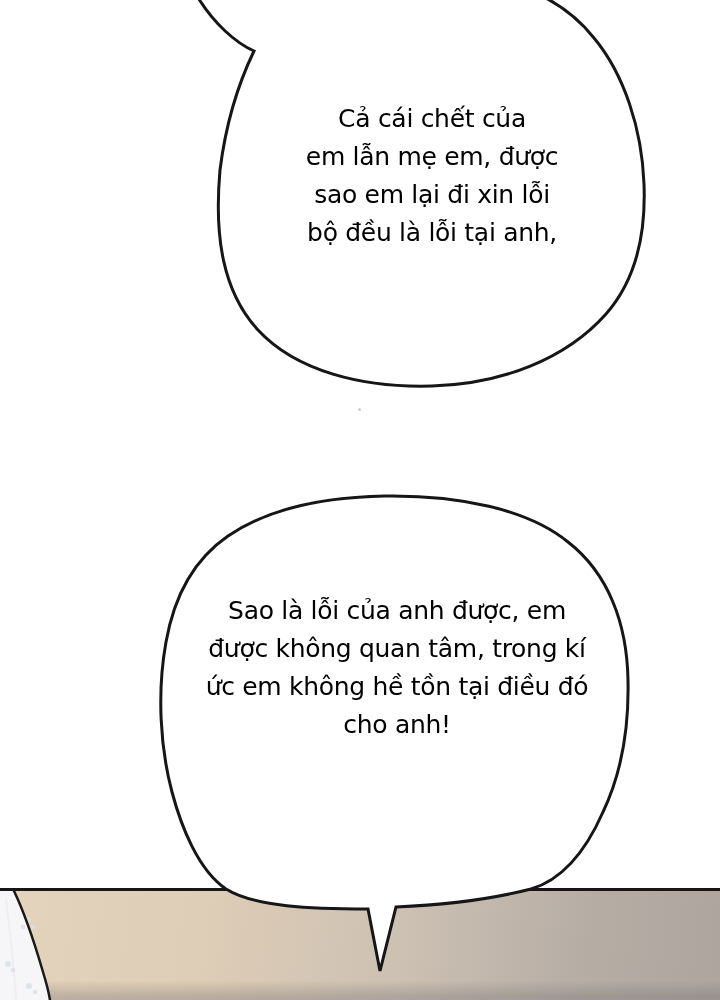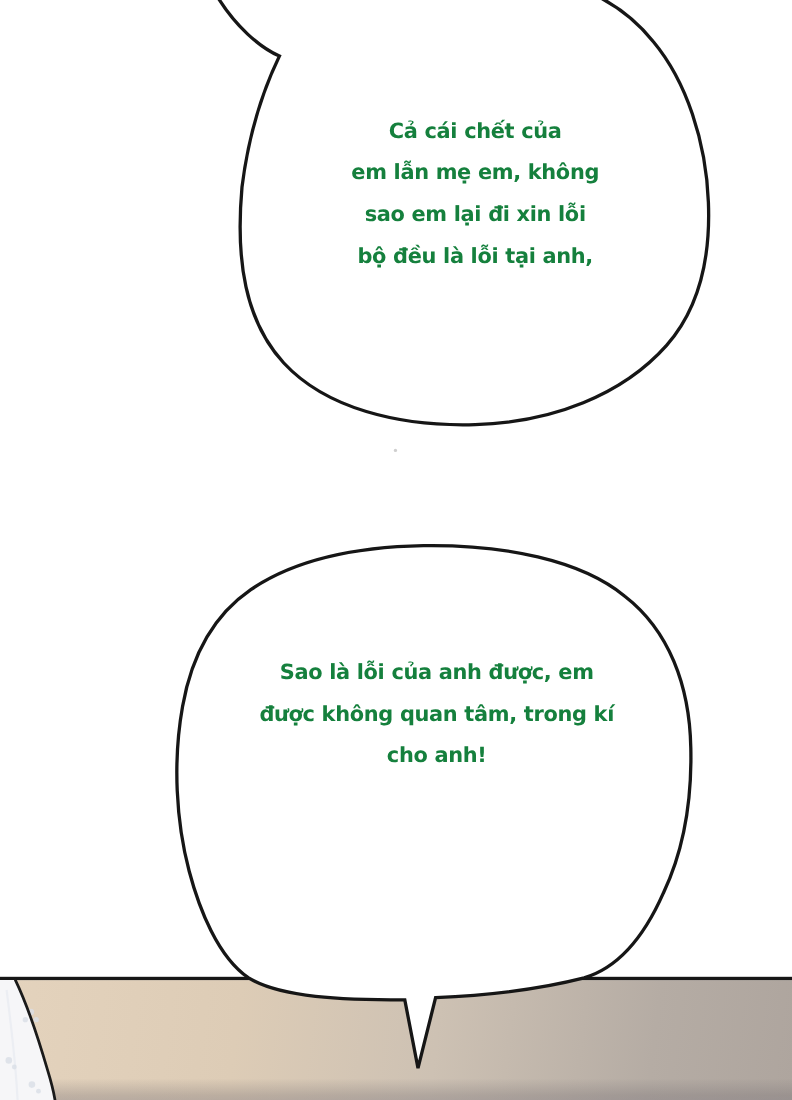--- a/index.html
+++ b/index.html
@@ -15,22 +15,22 @@
       linear-gradient(to bottom, rgba(0,0,0,0) 82%, rgba(110,104,110,0.30) 96%, rgba(120,114,122,0.38) 100%),
       linear-gradient(97deg,#e4d3bd 0%,#ddccb6 30%,#cdc1b3 55%,#b5aca4 82%,#aea59e 100%);
   }
   .art{position:absolute;left:0;top:0;width:720px;height:1000px;}
   .bubble{fill:#ffffff;stroke:#161616;stroke-width:3;stroke-linejoin:miter;}
   .fabric-fill{fill:#f6f6f8;}
   .fabric-outline{fill:none;stroke:#1a1a1a;stroke-width:2.5;stroke-linecap:round;}
   .fabric-fold{fill:none;stroke:#eceef3;stroke-width:2;}
   .flower{fill:#dadee6;opacity:.8;}
   .dialogue{
-    position:absolute;color:#15803d;font-weight:bold;
-    font-size:19px;line-height:38px;text-align:center;
+    position:absolute;color:#000000;font-weight:normal;
+    font-size:25px;line-height:38px;text-align:center;
     letter-spacing:-0.3px;white-space:nowrap;
   }
   .d1{left:232px;top:100px;width:400px;}
   .d2{left:157px;top:592px;width:480px;}
   .speck{
     position:absolute;left:358px;top:408px;width:3px;height:3px;
     border-radius:50%;background:#cfcfcf;
   }
 </style>
 </head>
@@ -77,25 +77,26 @@
          L 396,907
          C 442,905 492,899 531,889
          C 565,879 588,846 603,812
          C 622,772 629,725 628,680
          C 627,623 608,573 568,542
          C 528,509 458,495 385,496 Z"></path>
   </svg>
 
   <div class="dialogue d1">
     <div class="line">Cả cái chết của</div>
-    <div class="line">em lẫn mẹ em, không</div>
+    <div class="line">em lẫn mẹ em, được</div>
     <div class="line">sao em lại đi xin lỗi</div>
     <div class="line">bộ đều là lỗi tại anh,</div>
   </div>
 
   <div class="dialogue d2">
     <div class="line">Sao là lỗi của anh được, em</div>
     <div class="line">được không quan tâm, trong kí</div>
+    <div class="line">ức em không hề tồn tại điều đó</div>
     <div class="line">cho anh!</div>
   </div>
 
   <div class="speck"></div>
 </div>
 
 </body></html>

